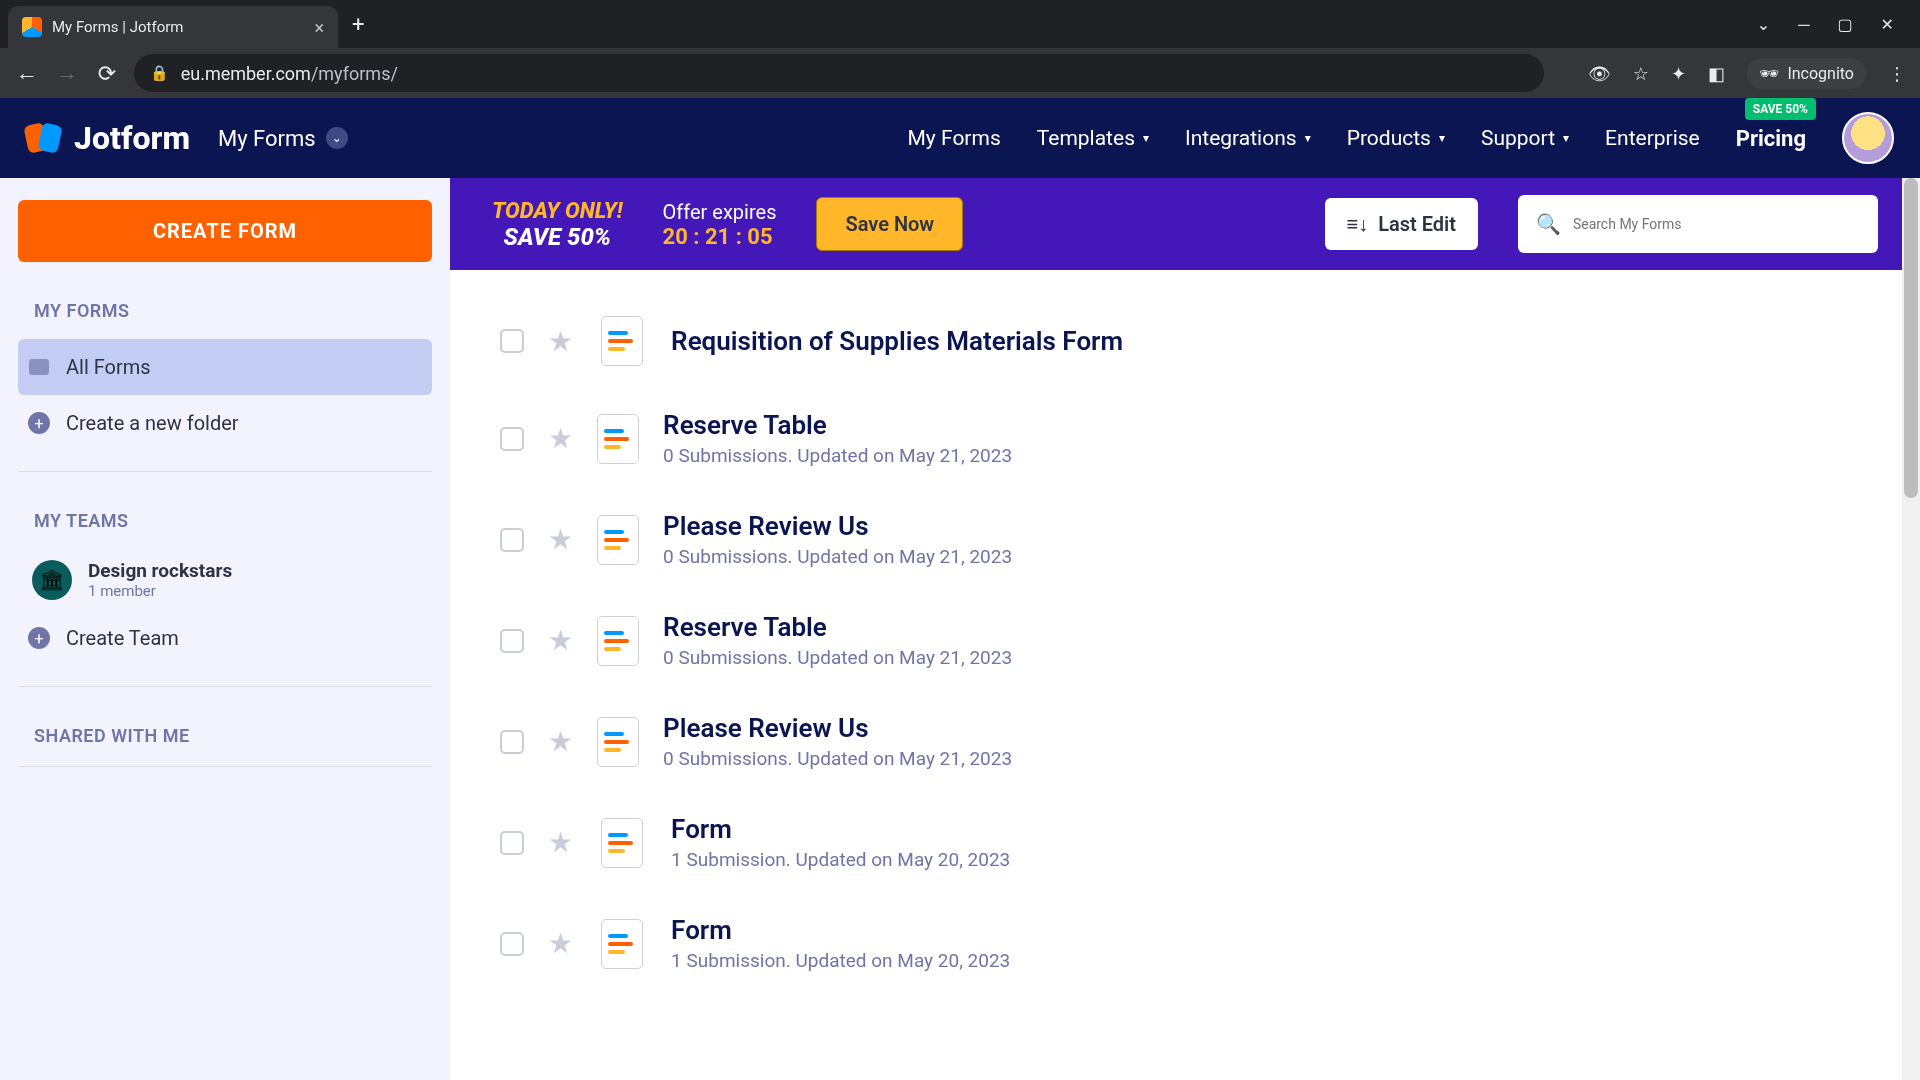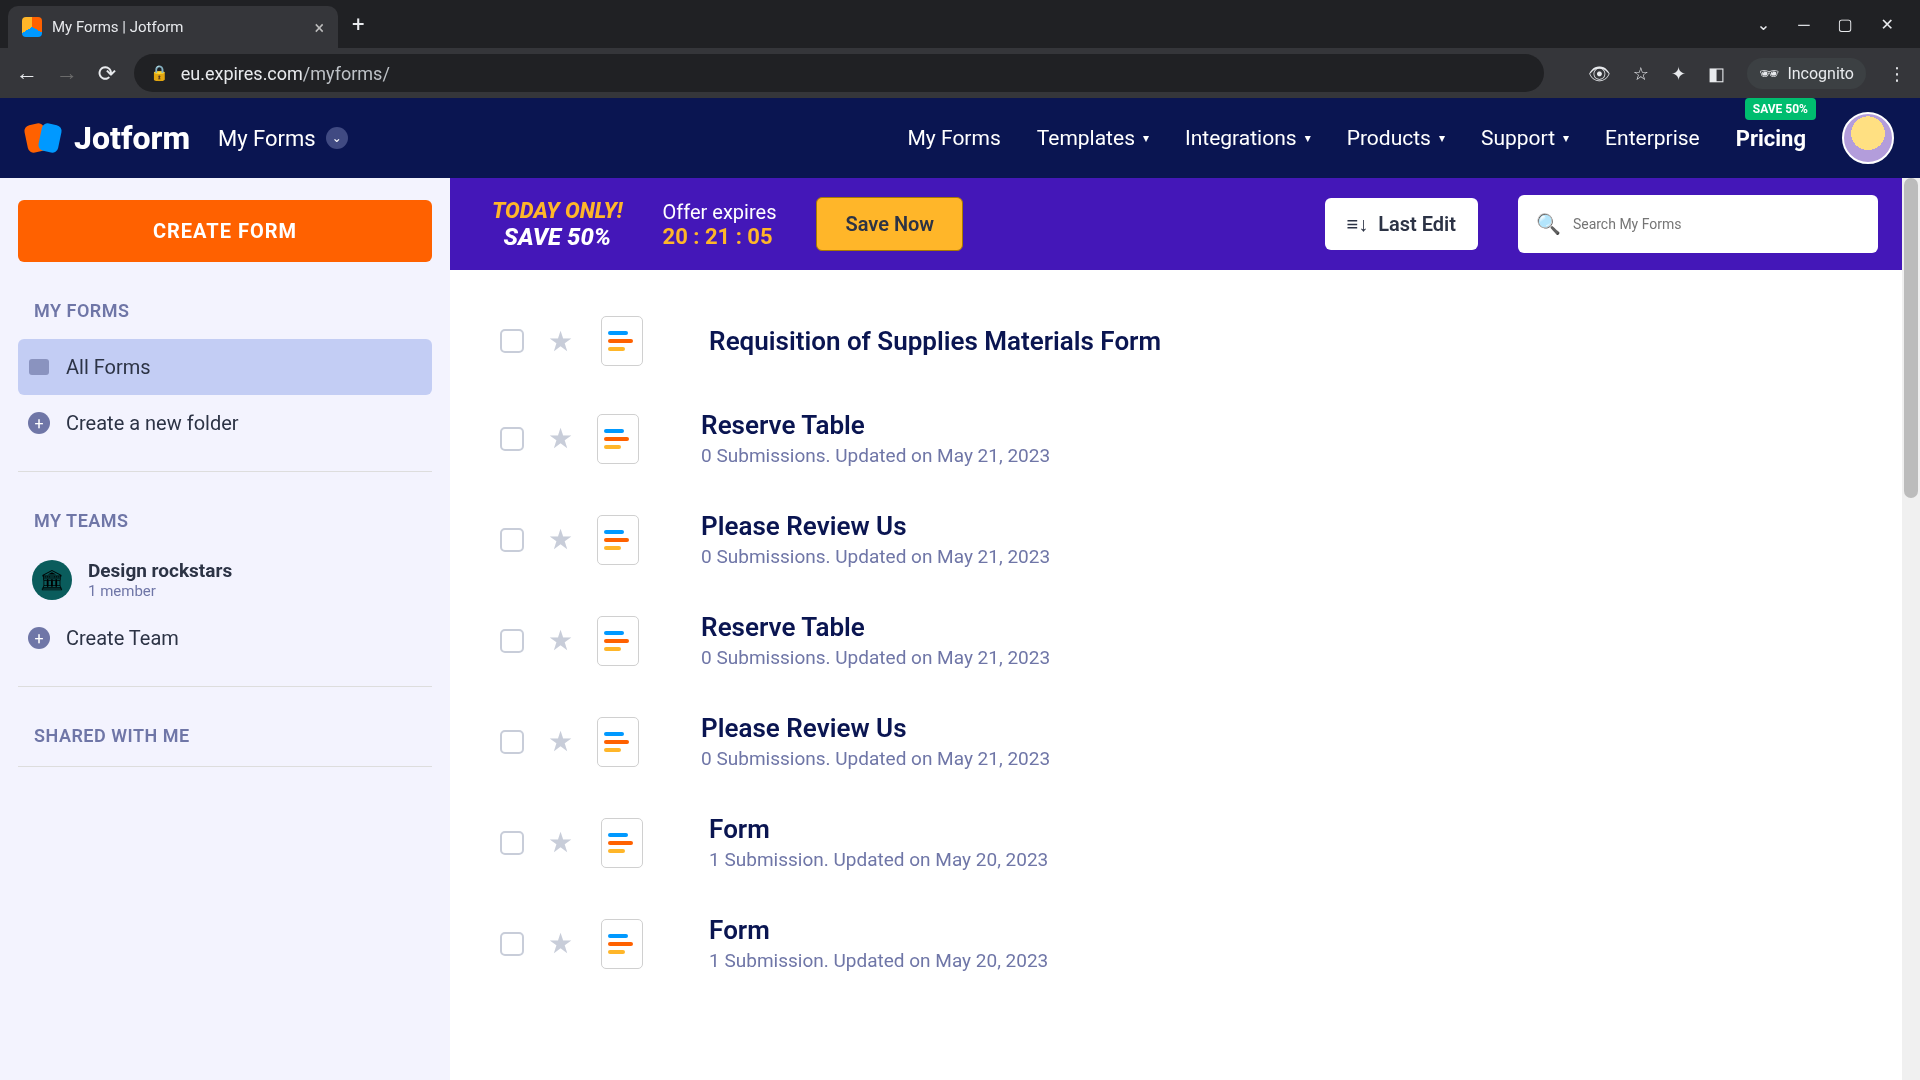--- a/index.html
+++ b/index.html
@@ -78,21 +78,21 @@
 .form-row { display: flex; align-items: center; gap: 24px; padding: 22px 10px; cursor: pointer; }
 .chk { width: 24px; height: 24px; border: 2px solid #c8cdd9; border-radius: 5px; }
 .star { font-size: 28px; color: #c8cdd9; }
 .form-icon { width: 42px; height: 50px; border: 1px solid #d0d0d0; border-radius: 5px; display: flex; flex-direction: column; justify-content: center; gap: 4px; padding: 6px; position: relative; background: #fff; }
 .form-icon .line { height: 4px; border-radius: 2px; }
 .form-icon .l1 { background: #0099ff; width: 70%; }
 .form-icon .l2 { background: #ff6100; width: 90%; }
 .form-icon .l3 { background: #ffb629; width: 60%; }
 .form-icon.card::before { content: ""; position: absolute; inset: -4px -8px; border: 1px solid #e0e0e0; border-radius: 4px; z-index: -1; }
 .form-icon.card { margin: 0 4px; }
-.form-texts { display: flex; flex-direction: column; gap: 4px; margin-left: 38px; }
+.form-texts { display: flex; flex-direction: column; gap: 4px; }
 .form-title { font-size: 26px; font-weight: 600; color: #0a1551; }
 .form-meta { font-size: 19px; color: #6f76a7; }
 
 .scrollbar-track { position: absolute; right: 0; top: 80px; bottom: 0; width: 18px; background: #f0f0f0; }
 .scrollbar-thumb { position: absolute; left: 2px; right: 2px; top: 0; height: 320px; background: #bcbcbc; border-radius: 7px; }
 </style>
 </head>
 <body>
 
 <div class="browser-chrome">
@@ -109,21 +109,21 @@
       <span>▢</span>
       <span>✕</span>
     </div>
   </div>
   <div class="addr-bar">
     <span class="nav-btn">←</span>
     <span class="nav-btn disabled">→</span>
     <span class="nav-btn">⟳</span>
     <div class="url-box">
       <span class="url-lock">🔒</span>
-      <span><span class="url-domain">eu.expires.com</span><span>/myforms/</span></span>
+      <span><span class="url-domain">eu.member.com</span><span>/myforms/</span></span>
     </div>
     <div class="addr-right">
       <span>👁</span>
       <span>☆</span>
       <span>✦</span>
       <span>◧</span>
       <div class="incognito-box">
         <span>🕶</span>
         <span>Incognito</span>
       </div>

